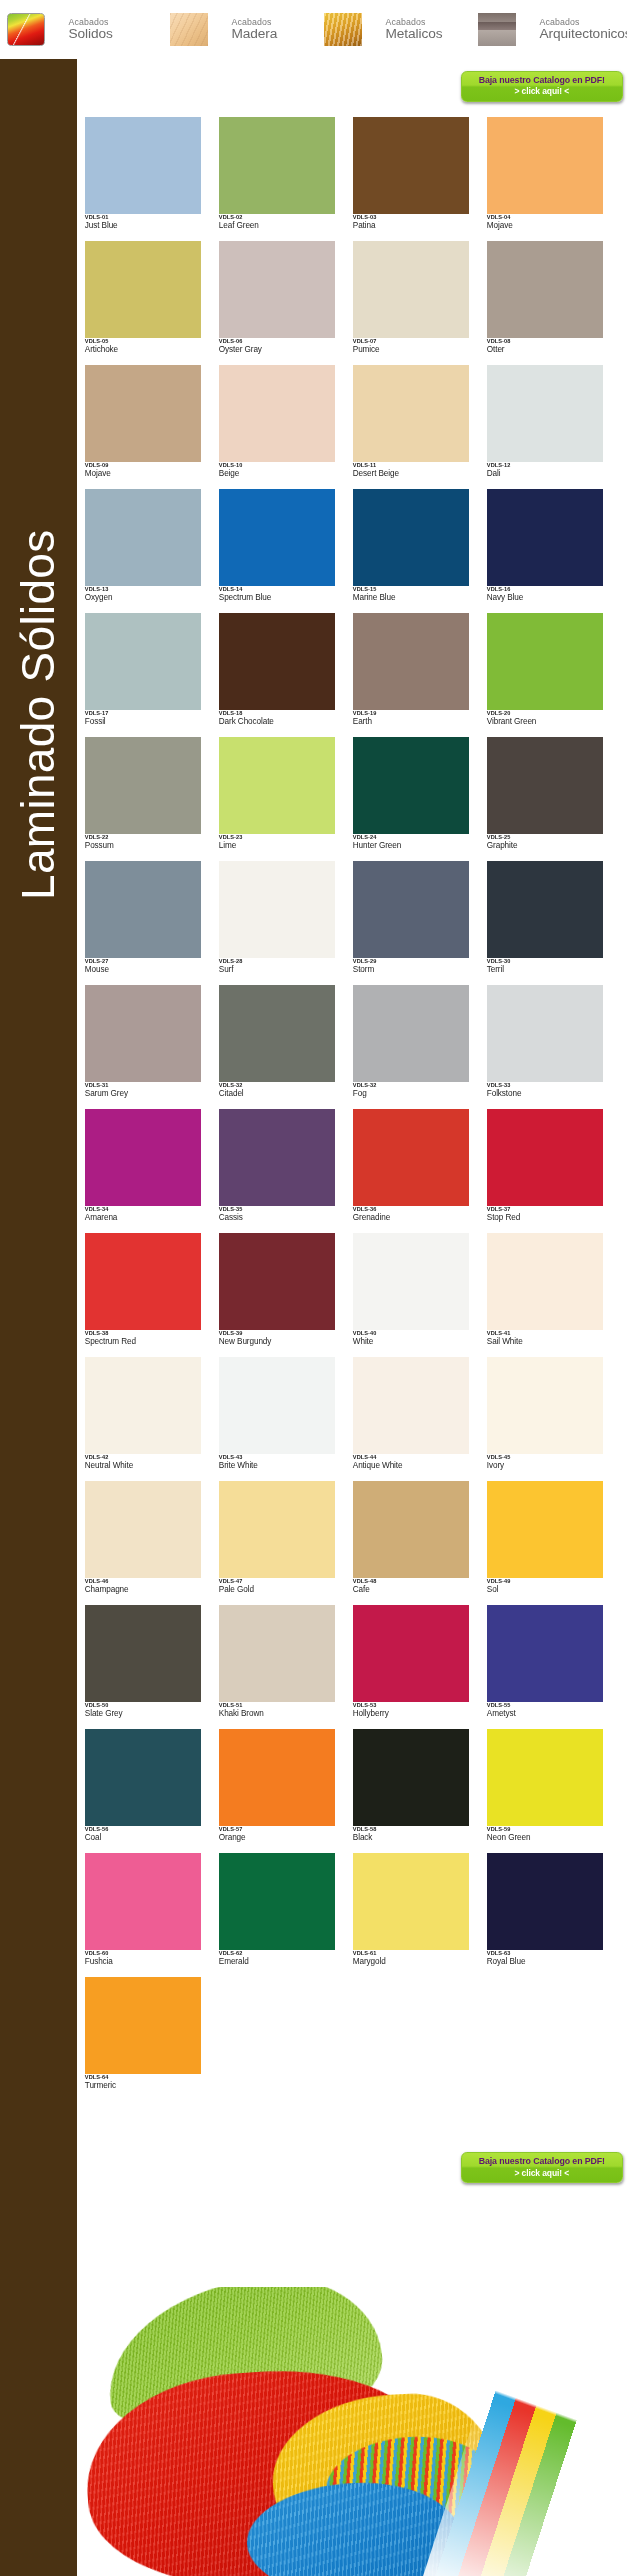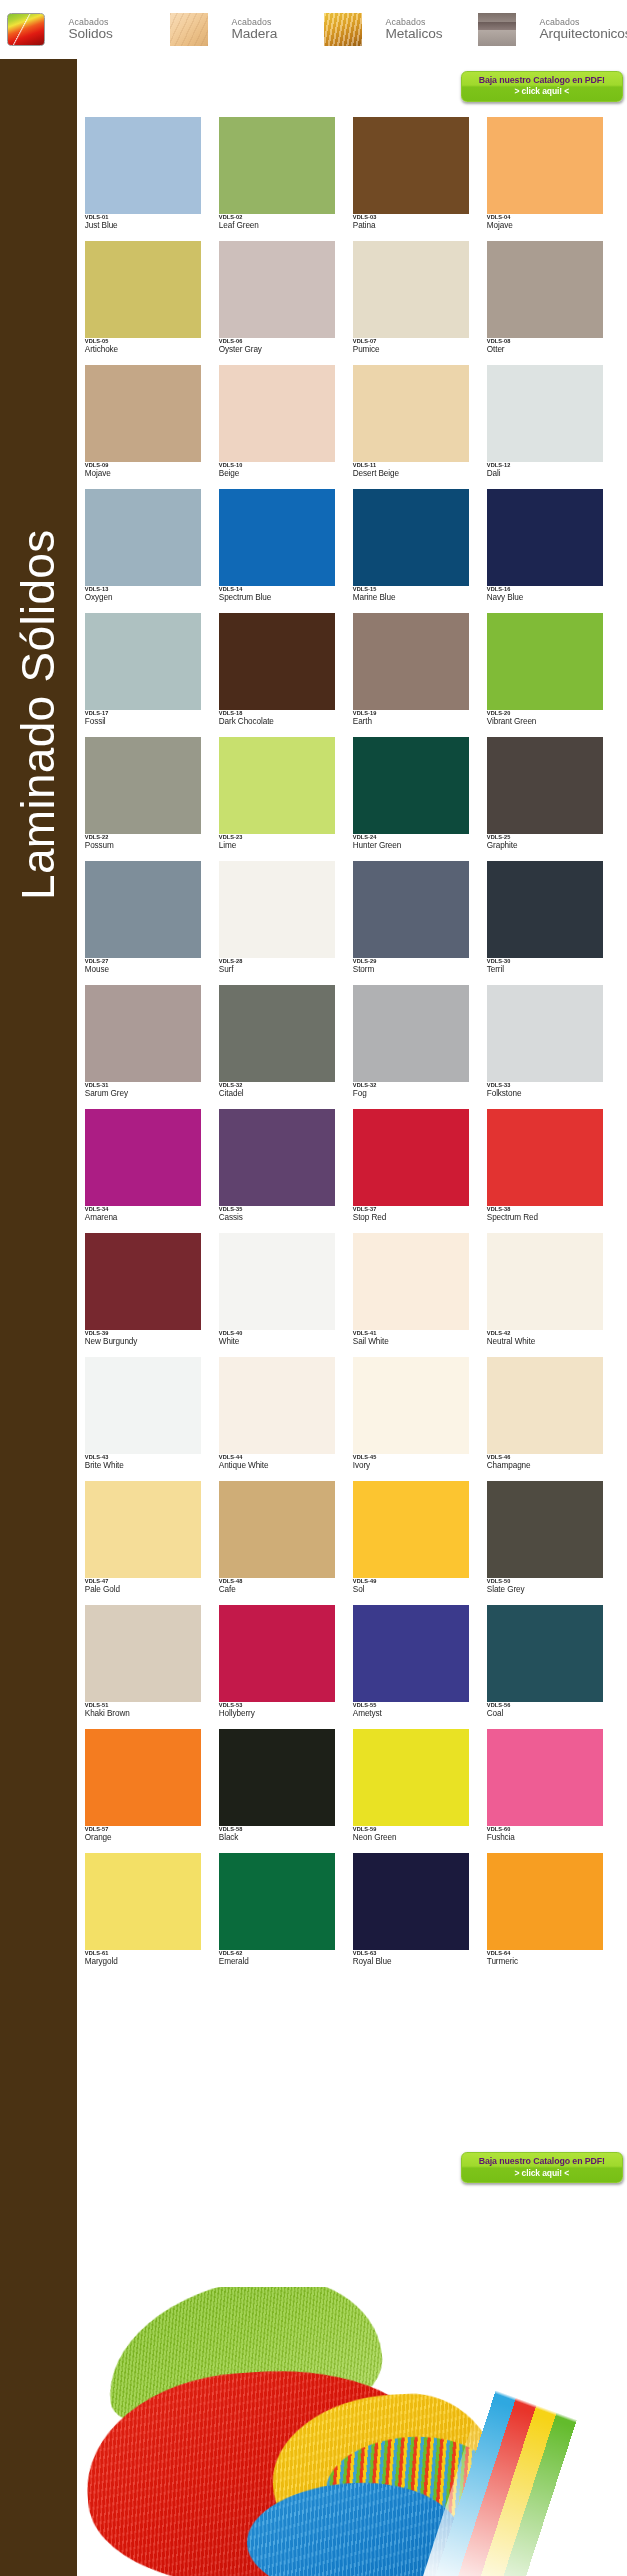--- a/index.html
+++ b/index.html
@@ -346,20 +346,21 @@
       <div class="cell"><span class="chip" style="background: rgb(126, 142, 154);"></span><span class="meta"><span class="code">VDLS-27</span><span class="cname">Mouse</span></span></div>
       <div class="cell"><span class="chip" style="background: rgb(244, 242, 236);"></span><span class="meta"><span class="code">VDLS-28</span><span class="cname">Surf</span></span></div>
       <div class="cell"><span class="chip" style="background: rgb(89, 98, 116);"></span><span class="meta"><span class="code">VDLS-29</span><span class="cname">Storm</span></span></div>
       <div class="cell"><span class="chip" style="background: rgb(45, 54, 63);"></span><span class="meta"><span class="code">VDLS-30</span><span class="cname">Terril</span></span></div>
       <div class="cell"><span class="chip" style="background: rgb(171, 155, 151);"></span><span class="meta"><span class="code">VDLS-31</span><span class="cname">Sarum Grey</span></span></div>
       <div class="cell"><span class="chip" style="background: rgb(109, 113, 104);"></span><span class="meta"><span class="code">VDLS-32</span><span class="cname">Citadel</span></span></div>
       <div class="cell"><span class="chip" style="background: rgb(176, 177, 179);"></span><span class="meta"><span class="code">VDLS-32</span><span class="cname">Fog</span></span></div>
       <div class="cell"><span class="chip" style="background: rgb(215, 218, 219);"></span><span class="meta"><span class="code">VDLS-33</span><span class="cname">Folkstone</span></span></div>
       <div class="cell"><span class="chip" style="background: rgb(172, 29, 132);"></span><span class="meta"><span class="code">VDLS-34</span><span class="cname">Amarena</span></span></div>
       <div class="cell"><span class="chip" style="background: rgb(96, 66, 110);"></span><span class="meta"><span class="code">VDLS-35</span><span class="cname">Cassis</span></span></div>
+      <div class="cell"><span class="chip" style="background: rgb(213, 55, 42);"></span><span class="meta"><span class="code">VDLS-36</span><span class="cname">Grenadine</span></span></div>
       <div class="cell"><span class="chip" style="background: rgb(206, 27, 52);"></span><span class="meta"><span class="code">VDLS-37</span><span class="cname">Stop Red</span></span></div>
       <div class="cell"><span class="chip" style="background: rgb(226, 51, 49);"></span><span class="meta"><span class="code">VDLS-38</span><span class="cname">Spectrum Red</span></span></div>
       <div class="cell"><span class="chip" style="background: rgb(119, 40, 47);"></span><span class="meta"><span class="code">VDLS-39</span><span class="cname">New Burgundy</span></span></div>
       <div class="cell"><span class="chip" style="background: rgb(244, 244, 242);"></span><span class="meta"><span class="code">VDLS-40</span><span class="cname">White</span></span></div>
       <div class="cell"><span class="chip" style="background: rgb(250, 237, 221);"></span><span class="meta"><span class="code">VDLS-41</span><span class="cname">Sail White</span></span></div>
       <div class="cell"><span class="chip" style="background: rgb(247, 241, 229);"></span><span class="meta"><span class="code">VDLS-42</span><span class="cname">Neutral White</span></span></div>
       <div class="cell"><span class="chip" style="background: rgb(242, 244, 243);"></span><span class="meta"><span class="code">VDLS-43</span><span class="cname">Brite White</span></span></div>
       <div class="cell"><span class="chip" style="background: rgb(248, 240, 230);"></span><span class="meta"><span class="code">VDLS-44</span><span class="cname">Antique White</span></span></div>
       <div class="cell"><span class="chip" style="background: rgb(251, 244, 230);"></span><span class="meta"><span class="code">VDLS-45</span><span class="cname">Ivory</span></span></div>
       <div class="cell"><span class="chip" style="background: rgb(242, 227, 199);"></span><span class="meta"><span class="code">VDLS-46</span><span class="cname">Champagne</span></span></div>
@@ -368,22 +369,22 @@
       <div class="cell"><span class="chip" style="background: rgb(252, 197, 48);"></span><span class="meta"><span class="code">VDLS-49</span><span class="cname">Sol</span></span></div>
       <div class="cell"><span class="chip" style="background: rgb(79, 75, 65);"></span><span class="meta"><span class="code">VDLS-50</span><span class="cname">Slate Grey</span></span></div>
       <div class="cell"><span class="chip" style="background: rgb(217, 205, 188);"></span><span class="meta"><span class="code">VDLS-51</span><span class="cname">Khaki Brown</span></span></div>
       <div class="cell"><span class="chip" style="background: rgb(195, 25, 74);"></span><span class="meta"><span class="code">VDLS-53</span><span class="cname">Hollyberry</span></span></div>
       <div class="cell"><span class="chip" style="background: rgb(59, 58, 140);"></span><span class="meta"><span class="code">VDLS-55</span><span class="cname">Ametyst</span></span></div>
       <div class="cell"><span class="chip" style="background: rgb(36, 80, 91);"></span><span class="meta"><span class="code">VDLS-56</span><span class="cname">Coal</span></span></div>
       <div class="cell"><span class="chip" style="background: rgb(244, 124, 32);"></span><span class="meta"><span class="code">VDLS-57</span><span class="cname">Orange</span></span></div>
       <div class="cell"><span class="chip" style="background: rgb(29, 32, 24);"></span><span class="meta"><span class="code">VDLS-58</span><span class="cname">Black</span></span></div>
       <div class="cell"><span class="chip" style="background: rgb(233, 226, 36);"></span><span class="meta"><span class="code">VDLS-59</span><span class="cname">Neon Green</span></span></div>
       <div class="cell"><span class="chip" style="background: rgb(238, 93, 148);"></span><span class="meta"><span class="code">VDLS-60</span><span class="cname">Fushcia</span></span></div>
+      <div class="cell"><span class="chip" style="background: rgb(10, 107, 60);"></span><span class="meta"><span class="code">VDLS-62</span><span class="cname">Emerald</span></span></div>
       <div class="cell"><span class="chip" style="background: rgb(243, 224, 102);"></span><span class="meta"><span class="code">VDLS-61</span><span class="cname">Marygold</span></span></div>
-      <div class="cell"><span class="chip" style="background: rgb(10, 107, 60);"></span><span class="meta"><span class="code">VDLS-62</span><span class="cname">Emerald</span></span></div>
       <div class="cell"><span class="chip" style="background: rgb(27, 26, 61);"></span><span class="meta"><span class="code">VDLS-63</span><span class="cname">Royal Blue</span></span></div>
       <div class="cell"><span class="chip" style="background: rgb(247, 158, 34);"></span><span class="meta"><span class="code">VDLS-64</span><span class="cname">Turmeric</span></span></div>
     </div>
 
   <div class="pdf-btn pdf-bottom">
     <span class="l1">Baja nuestro Catalogo en PDF!</span>
     <span class="l2">&gt; click aqui! &lt;</span>
   </div>
 </div>
 

